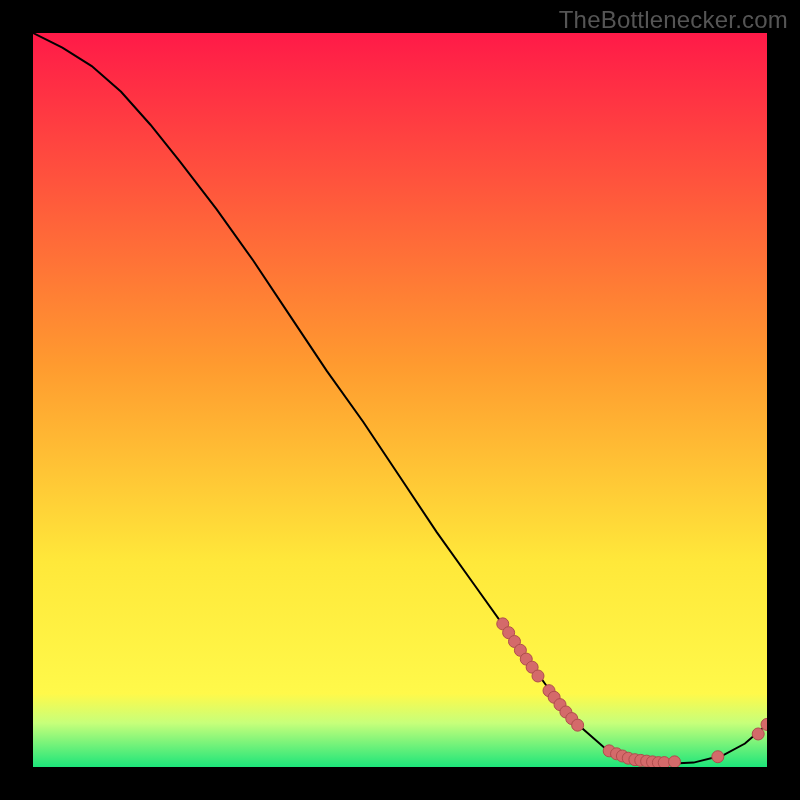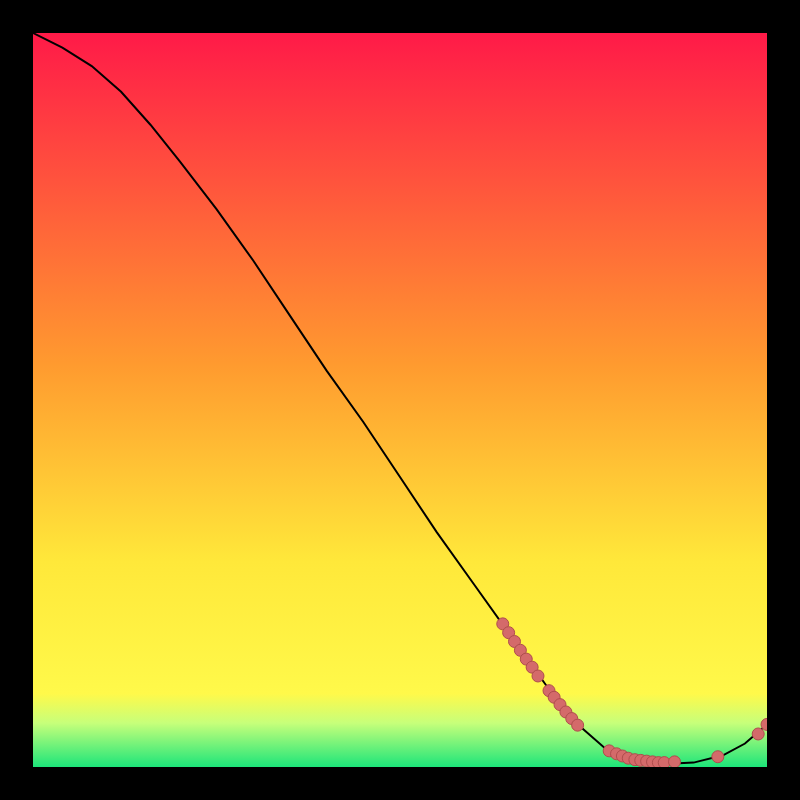--- a/index.html
+++ b/index.html
@@ -26,20 +26,21 @@
     top: 33px;
     width: 734px;
     height: 734px;
   }
   .plot svg { display: block; }
 </style>
 </head>
 <body>
 
 <div class="frame">
+  <div class="watermark">TheBottlenecker.com</div>
 
   <div class="plot">
     <svg id="chart-svg" width="734" height="734" viewBox="0 0 734 734">
       <defs>
         <linearGradient id="bg-grad" x1="0" y1="0" x2="0" y2="1">
           <stop id="g0" offset="0%" stop-color="#ff1a48"></stop>
           <stop id="g1" offset="45%" stop-color="#ff9a2f"></stop>
           <stop id="g2" offset="72%" stop-color="#ffe83a"></stop>
           <stop id="g3" offset="90%" stop-color="#fff94a"></stop>
           <stop id="g4" offset="94%" stop-color="#c7ff7a"></stop>

